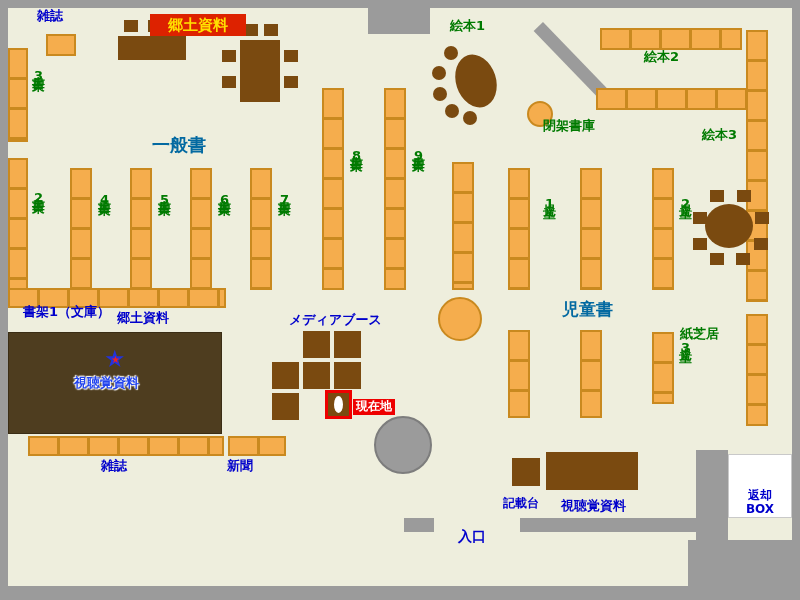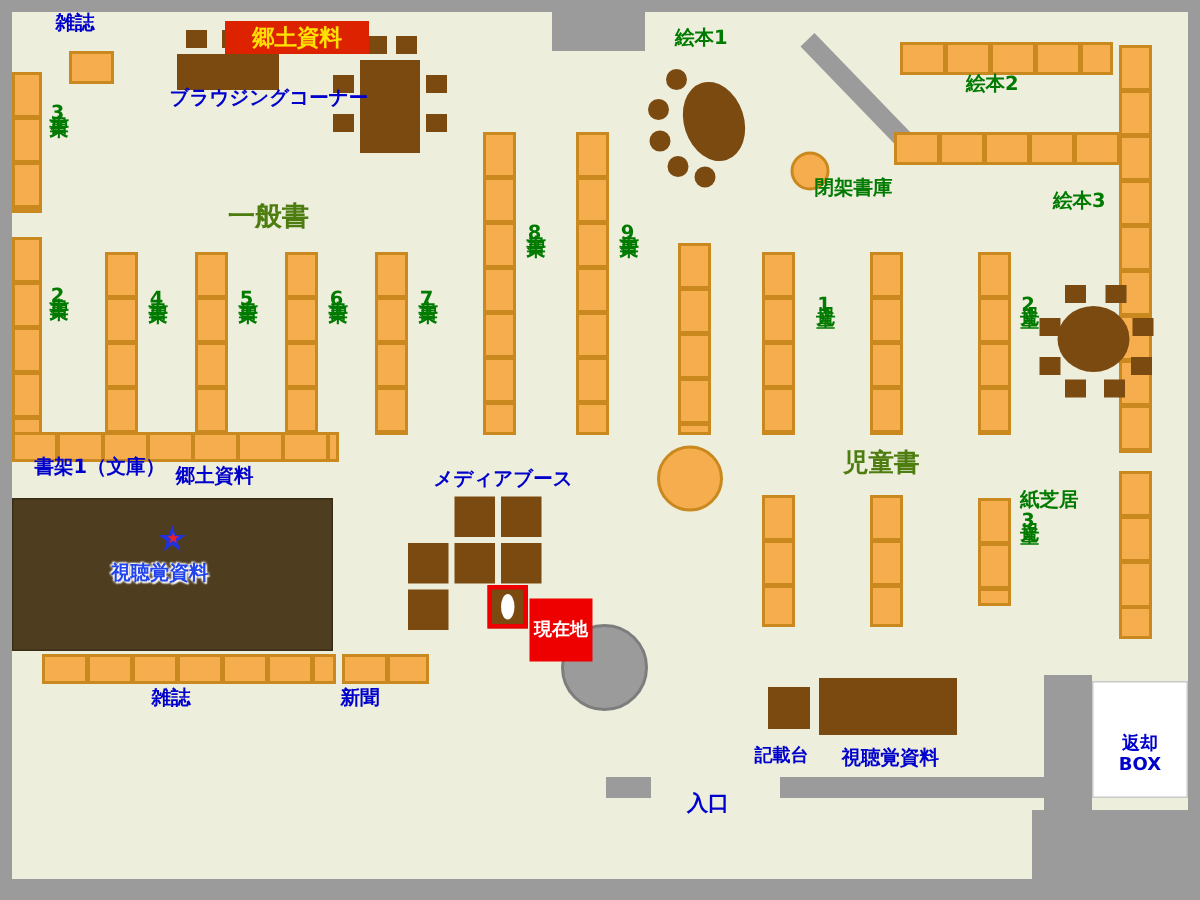--- a/index.html
+++ b/index.html
@@ -12,25 +12,25 @@
   .seg-h{background:repeating-linear-gradient(90deg,#f5ad4d 0 27px,#c9891f 27px 30px)}
   .round{border-radius:50%}
   .furn{position:absolute;background:#7a4a10}
   .chair{position:absolute;background:#7a4a10;width:14px;height:12px}
   .stool{position:absolute;background:#7a4a10;width:14px;height:14px;border-radius:50%}
   .dark-area{position:absolute;background:#4e3d1f;border:1px solid #3a2d15}
   .pillar{position:absolute;background:#9b9b9b;border:2px solid #7d7d7d;border-radius:50%}
   .lbl{position:absolute;font-weight:bold;white-space:nowrap;line-height:1.15}
   .g{color:#007a00;font-size:13px}
   .b{color:#0000cc;font-size:13px}
-  .r{color:#4d7c0f;font-size:18px}
+  .r{color:#0369a1;font-size:18px}
   .v{writing-mode:vertical-rl;text-orientation:upright;letter-spacing:1px}
   .banner{background:#dd2200;color:#ffe000;font-size:15px;width:96px;height:22px;text-align:center;line-height:22px}
   .glow{color:#2244ee;font-size:13px;text-shadow:0 0 2px #fff,0 0 2px #fff,1px 1px 1px #fff,-1px -1px 1px #fff}
-  .badge{background:#ee0000;color:#fff;font-size:12px;padding:14px 3px}
+  .badge{background:#ee0000;color:#fff;font-size:12px;padding:1px 3px}
   .white-box{position:absolute;background:#fff;border:1px solid #c9c9c9}
   .booth{position:absolute;background:#7a4a10;width:27px;height:27px}
   .booth-red{position:absolute;background:#7a4a10;width:27px;height:29px;border:3px solid #ee0000}
   .oval{position:absolute;left:6px;top:3px;width:9px;height:17px;background:#fff;border-radius:50%}
   .star{position:absolute;width:26px;height:26px}
   .star-outer{position:absolute;left:0;top:-4px;font-size:24px;color:#2233dd;line-height:26px}
   .star-inner{position:absolute;left:7px;top:3px;font-size:10px;color:#ee2222;line-height:14px}
   .diag{position:absolute;left:543px;top:22px;width:98px;height:13px;background:#9b9b9b;transform:rotate(46deg);transform-origin:top left}
   .rtn{position:absolute;left:0;width:100%;text-align:center;color:#0000cc;font-weight:bold;font-size:12px}
 </style>
@@ -44,21 +44,21 @@
   <div class="wall" style="left:792px;top:0;width:8px;height:600px"></div>
   <div class="wall" style="left:0;top:586px;width:800px;height:14px"></div>
   <div class="wall" style="left:368px;top:8px;width:62px;height:26px"></div>
   <div class="diag"></div>
   <div class="wall" style="left:520px;top:518px;width:182px;height:14px"></div>
   <div class="wall" style="left:404px;top:518px;width:30px;height:14px"></div>
   <div class="wall" style="left:688px;top:540px;width:112px;height:60px"></div>
   <div class="wall" style="left:696px;top:450px;width:32px;height:95px"></div>
   <div class="pillar" style="left:374px;top:416px;width:58px;height:58px"></div>
 
-  <div class="white-box" style="left:728px;top:454px;width:64px;height:78px">
+  <div class="white-box" style="left:728px;top:454px;width:64px;height:64px">
     <div class="rtn" style="top:32px">返却</div>
     <div class="rtn" style="top:47px">BOX</div>
   </div>
 
   <div class="shelf" style="left:46px;top:34px;width:30px;height:22px"></div>
   <div class="shelf seg-v" style="left:8px;top:48px;width:20px;height:94px"></div>
   <div class="shelf seg-v" style="left:8px;top:158px;width:20px;height:134px"></div>
   <div class="shelf seg-h" style="left:8px;top:288px;width:218px;height:20px"></div>
   <div class="shelf seg-v" style="left:70px;top:168px;width:22px;height:122px"></div>
   <div class="shelf seg-v" style="left:130px;top:168px;width:22px;height:122px"></div>
@@ -125,21 +125,20 @@
   <div class="booth" style="left:272px;top:393px"></div>
   <div class="booth-red" style="left:325px;top:390px">
     <span class="oval"></span>
   </div>
 
   <div class="furn" style="left:546px;top:452px;width:92px;height:38px"></div>
   <div class="furn" style="left:512px;top:458px;width:28px;height:28px"></div>
 
   <div class="lbl b" style="left:37px;top:9px">雑誌</div>
   <div class="lbl banner" style="left:150px;top:14px">郷土資料</div>
-  <div class="lbl b" style="left:113px;top:59px">ブラウジングコーナー</div>
   <div class="lbl g v" style="left:30px;top:66px">書架3</div>
   <div class="lbl g v" style="left:30px;top:188px">書架2</div>
   <div class="lbl r" style="left:152px;top:135px">一般書</div>
   <div class="lbl g v" style="left:96px;top:190px">書架4</div>
   <div class="lbl g v" style="left:156px;top:190px">書架5</div>
   <div class="lbl g v" style="left:216px;top:190px">書架6</div>
   <div class="lbl g v" style="left:276px;top:190px">書架7</div>
   <div class="lbl g v" style="left:348px;top:146px">書架8</div>
   <div class="lbl g v" style="left:410px;top:146px">書架9</div>
   <div class="lbl g" style="left:450px;top:19px">絵本1</div>

